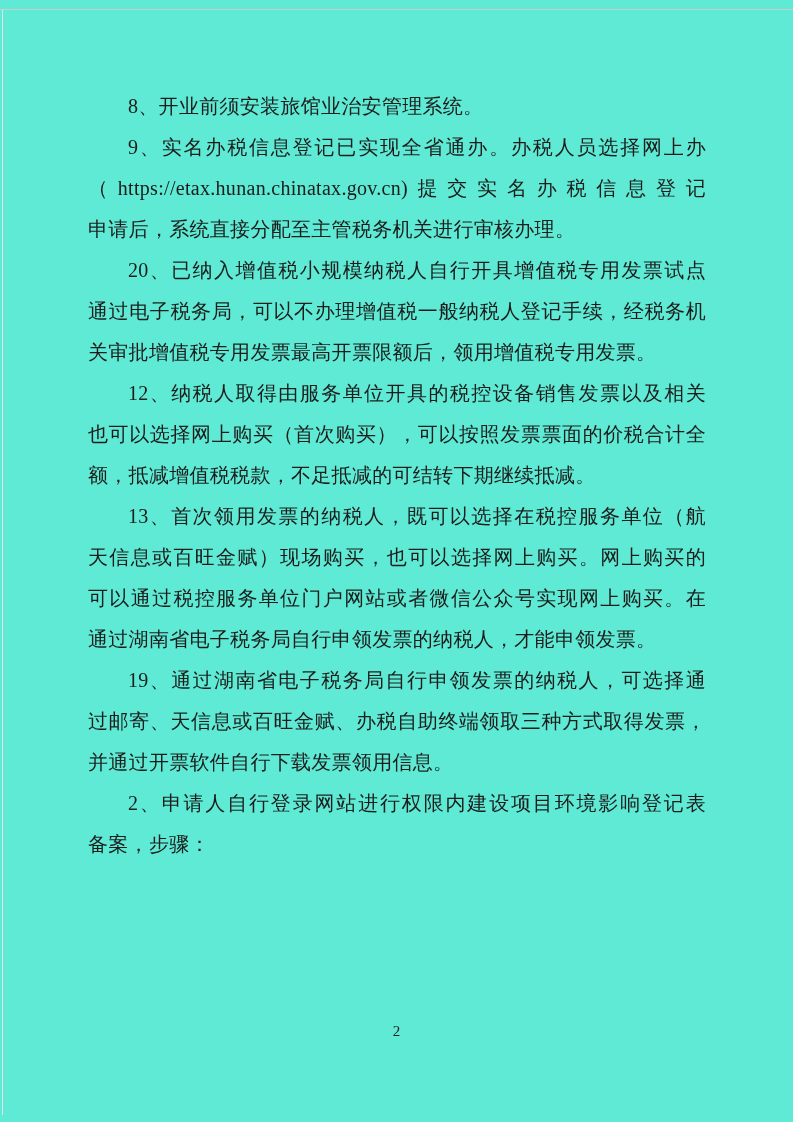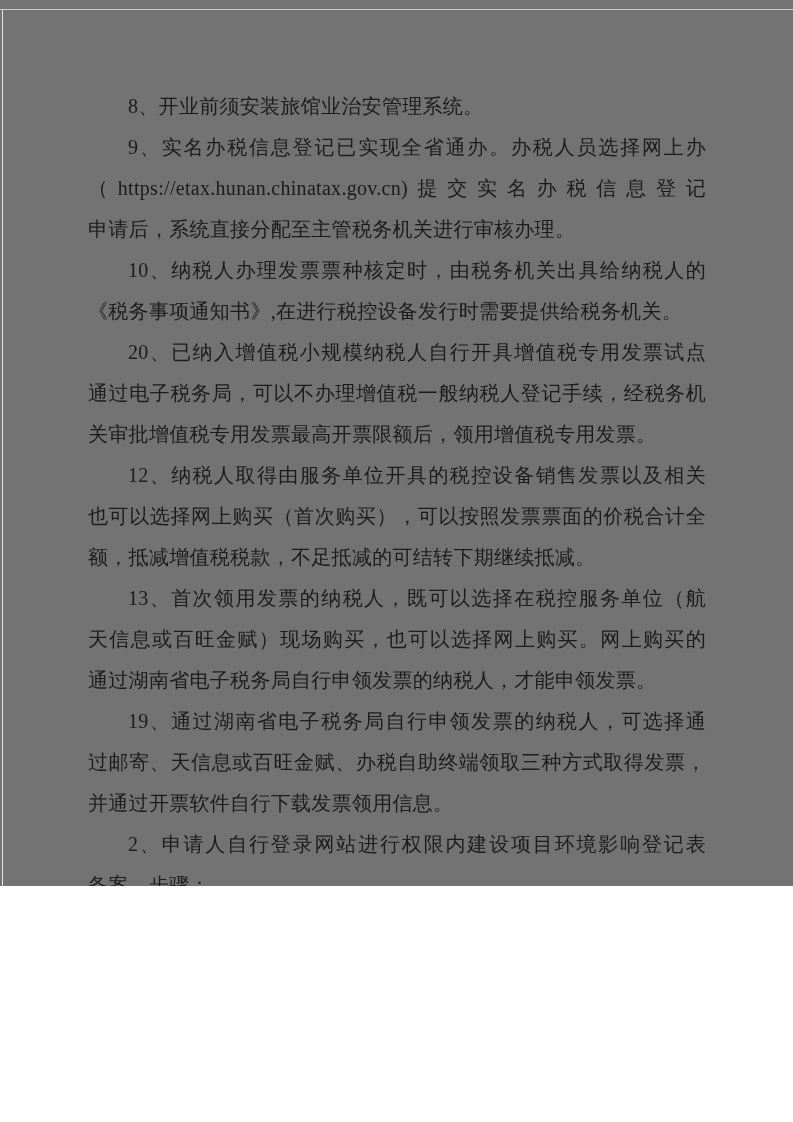--- a/index.html
+++ b/index.html
@@ -3,22 +3,22 @@
   <meta charset="utf-8">
   <style>
     html, body {
       margin: 0;
       padding: 0;
       background: #ffffff;
     }
     .page {
       position: relative;
       width: 793px;
-      height: 886px;
-      background: #737373;
+      height: 1122px;
+      background: #5eead4;
       overflow: hidden;
       font-family: "Liberation Serif", "DejaVu Serif", serif;
       color: #1c1c1c;
     }
     
     .top-edge-line {
       position: absolute;
       top: 9px;
       left: 0;
       width: 793px;
@@ -79,36 +79,33 @@
   <div class="doc-body">
       <div class="paragraph">
         <div class="line first last">8、开业前须安装旅馆业治安管理系统。</div>
       </div>
       <div class="paragraph">
         <div class="line first">9、实名办税信息登记已实现全省通办。办税人员选择网上办</div>
         <div class="line">（https://etax.hunan.chinatax.gov.cn)提交实名办税信息登记</div>
         <div class="line last">申请后，系统直接分配至主管税务机关进行审核办理。</div>
       </div>
       <div class="paragraph">
-        <div class="line first">10、纳税人办理发票票种核定时，由税务机关出具给纳税人的</div>
-        <div class="line last">《税务事项通知书》,在进行税控设备发行时需要提供给税务机关。</div>
-      </div>
-      <div class="paragraph">
         <div class="line first">20、已纳入增值税小规模纳税人自行开具增值税专用发票试点</div>
         <div class="line">通过电子税务局，可以不办理增值税一般纳税人登记手续，经税务机</div>
         <div class="line last">关审批增值税专用发票最高开票限额后，领用增值税专用发票。</div>
       </div>
       <div class="paragraph">
         <div class="line first">12、纳税人取得由服务单位开具的税控设备销售发票以及相关</div>
         <div class="line">也可以选择网上购买（首次购买），可以按照发票票面的价税合计全</div>
         <div class="line last">额，抵减增值税税款，不足抵减的可结转下期继续抵减。</div>
       </div>
       <div class="paragraph">
         <div class="line first">13、首次领用发票的纳税人，既可以选择在税控服务单位（航</div>
         <div class="line">天信息或百旺金赋）现场购买，也可以选择网上购买。网上购买的</div>
+        <div class="line">可以通过税控服务单位门户网站或者微信公众号实现网上购买。在</div>
         <div class="line last">通过湖南省电子税务局自行申领发票的纳税人，才能申领发票。</div>
       </div>
       <div class="paragraph">
         <div class="line first">19、通过湖南省电子税务局自行申领发票的纳税人，可选择通</div>
         <div class="line">过邮寄、天信息或百旺金赋、办税自助终端领取三种方式取得发票，</div>
         <div class="line last">并通过开票软件自行下载发票领用信息。</div>
       </div>
       <div class="paragraph">
         <div class="line first">2、申请人自行登录网站进行权限内建设项目环境影响登记表</div>
         <div class="line last">备案，步骤：</div>

